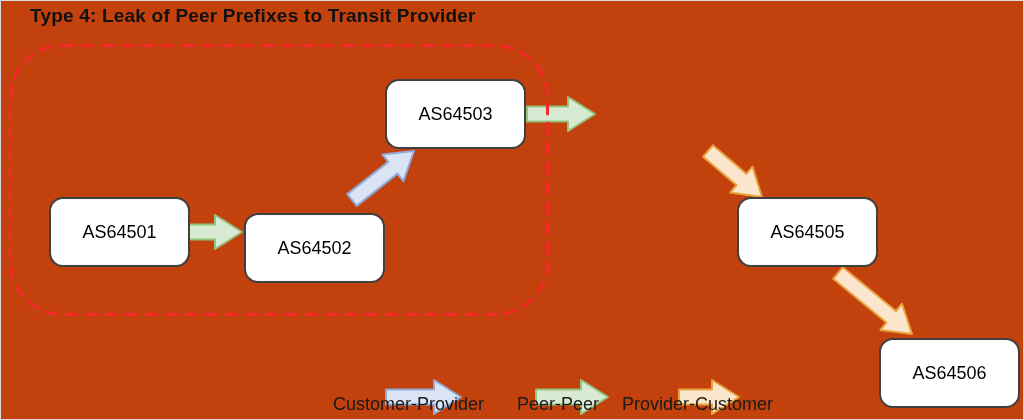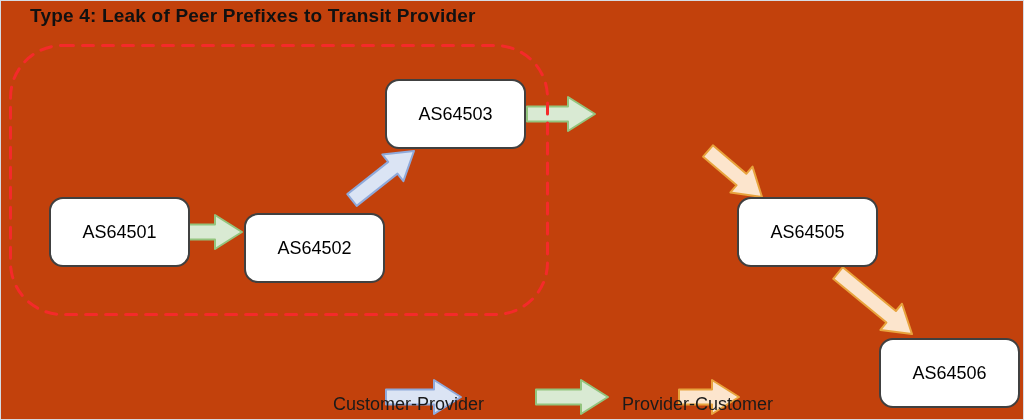--- a/index.html
+++ b/index.html
@@ -65,15 +65,16 @@
     <span>AS64503</span>
   </div>
   <div class="as-node" style="left:736px;top:196px;">
     <span>AS64505</span>
   </div>
   <div class="as-node" style="left:878px;top:337px;justify-content:center;">
     <span>AS64506</span>
   </div>
 
   <div class="legend-label" style="left:332px;width:172px;">Customer-Provider</div>
+  <div class="legend-label" style="left:516px;width:100px;">Peer-Peer</div>
   <div class="legend-label" style="left:621px;width:170px;">Provider-Customer</div>
 
 </div>
 
 </body></html>

